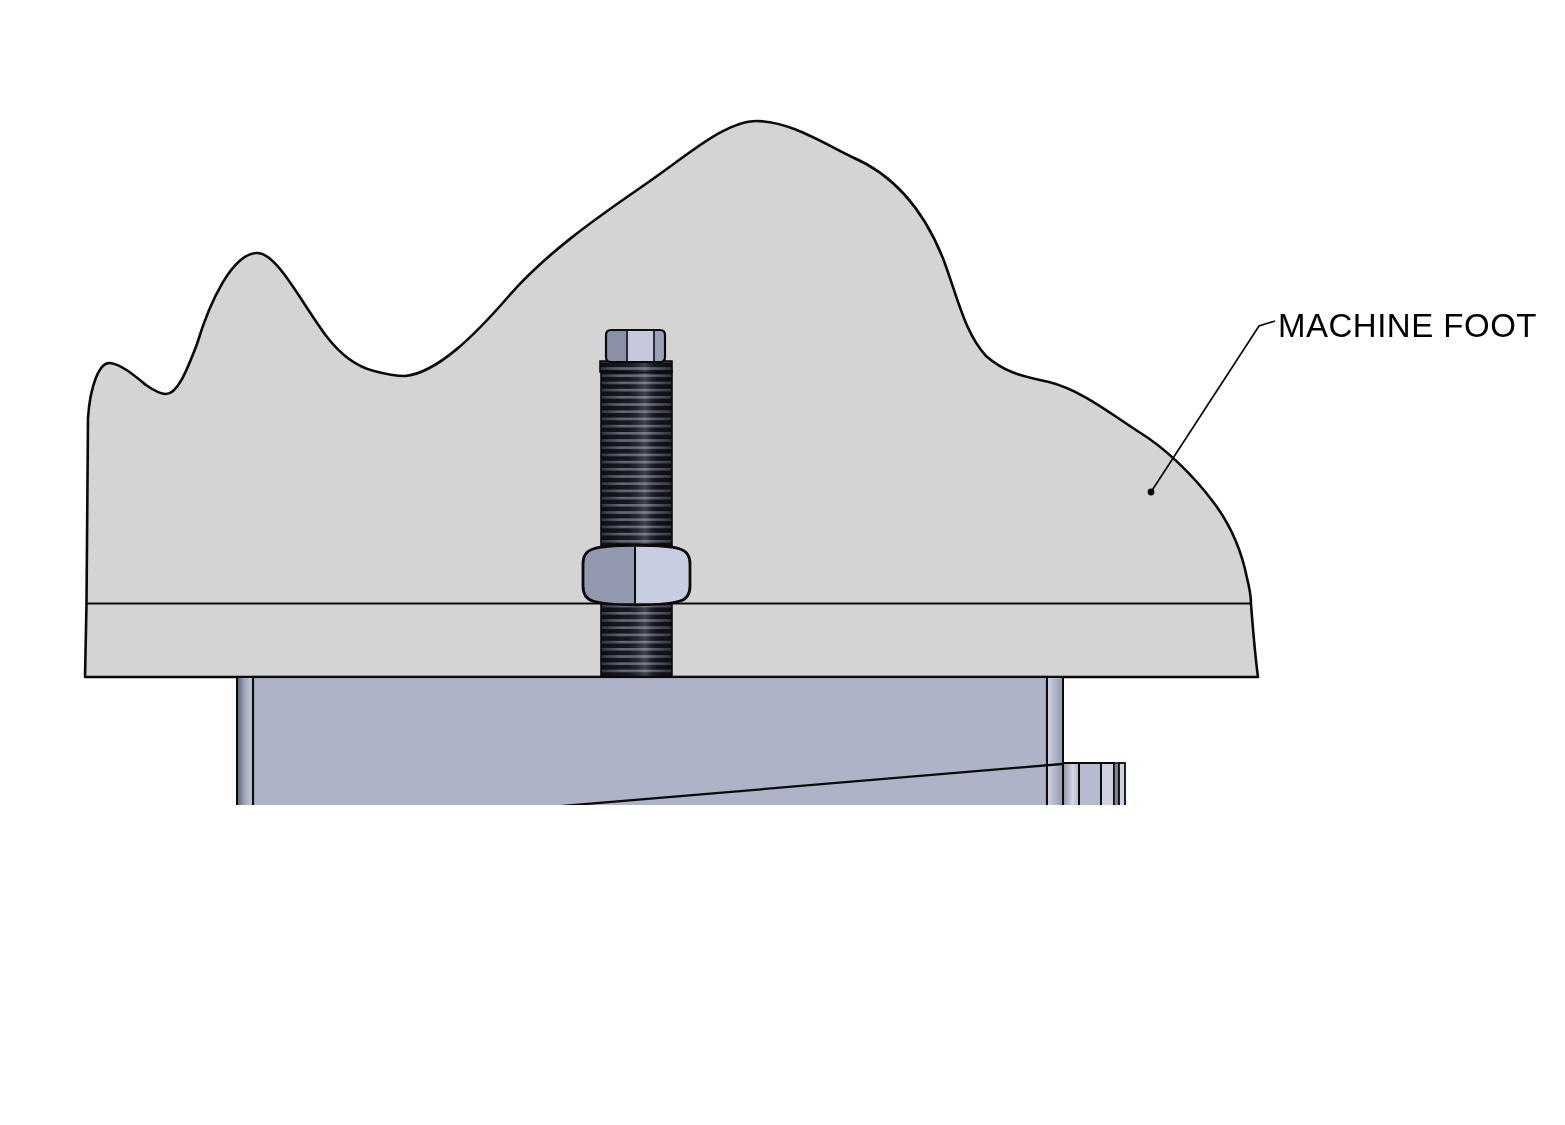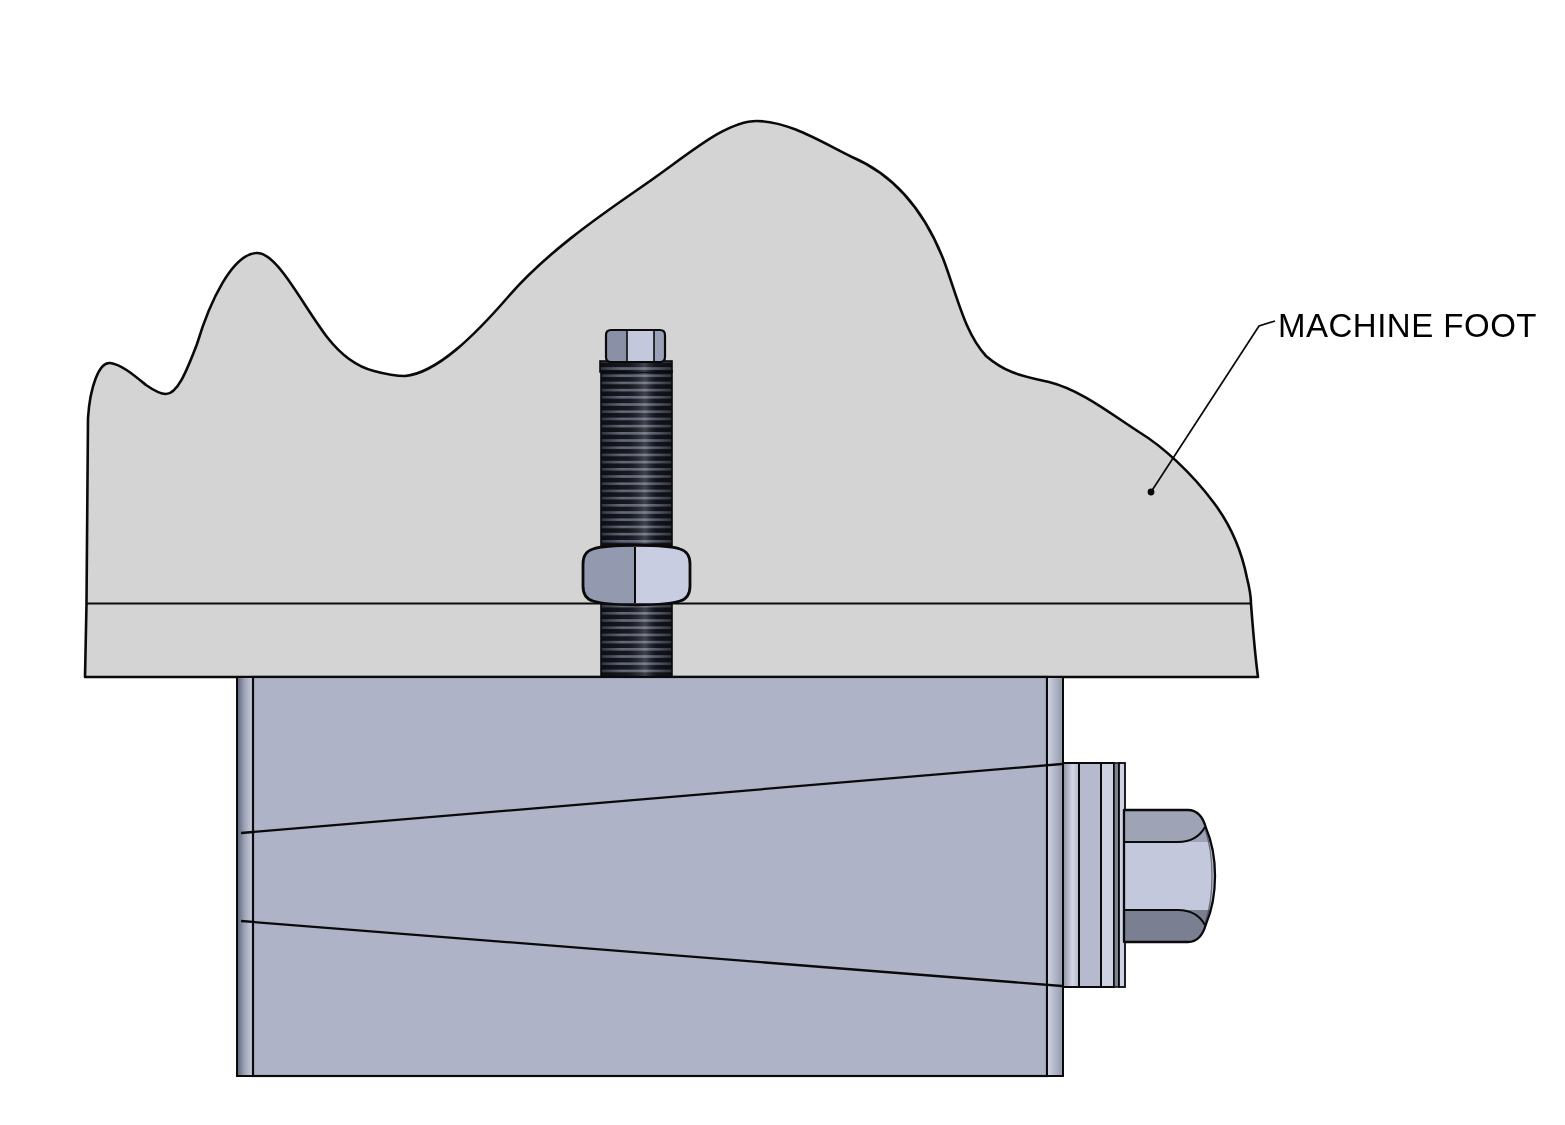--- a/index.html
+++ b/index.html
@@ -1,19 +1,19 @@
 <!DOCTYPE html>
 <html><head>
 <meta charset="utf-8">
 <style>
   html,body{margin:0;padding:0;}
   body{background:#ffffff;}
   .canvas{
     position:relative;
-    width:1565px;height:1125px;
+    width:1565px;height:805px;
     background:#ffffff;
     overflow:hidden;
     font-family:"Liberation Sans","DejaVu Sans",sans-serif;
   }
   svg{position:absolute;left:0;top:0;display:block;}
   .label-text{
     font-family:"Liberation Sans","DejaVu Sans",sans-serif;
     font-size:33px;
     letter-spacing:0.5px;
   }

